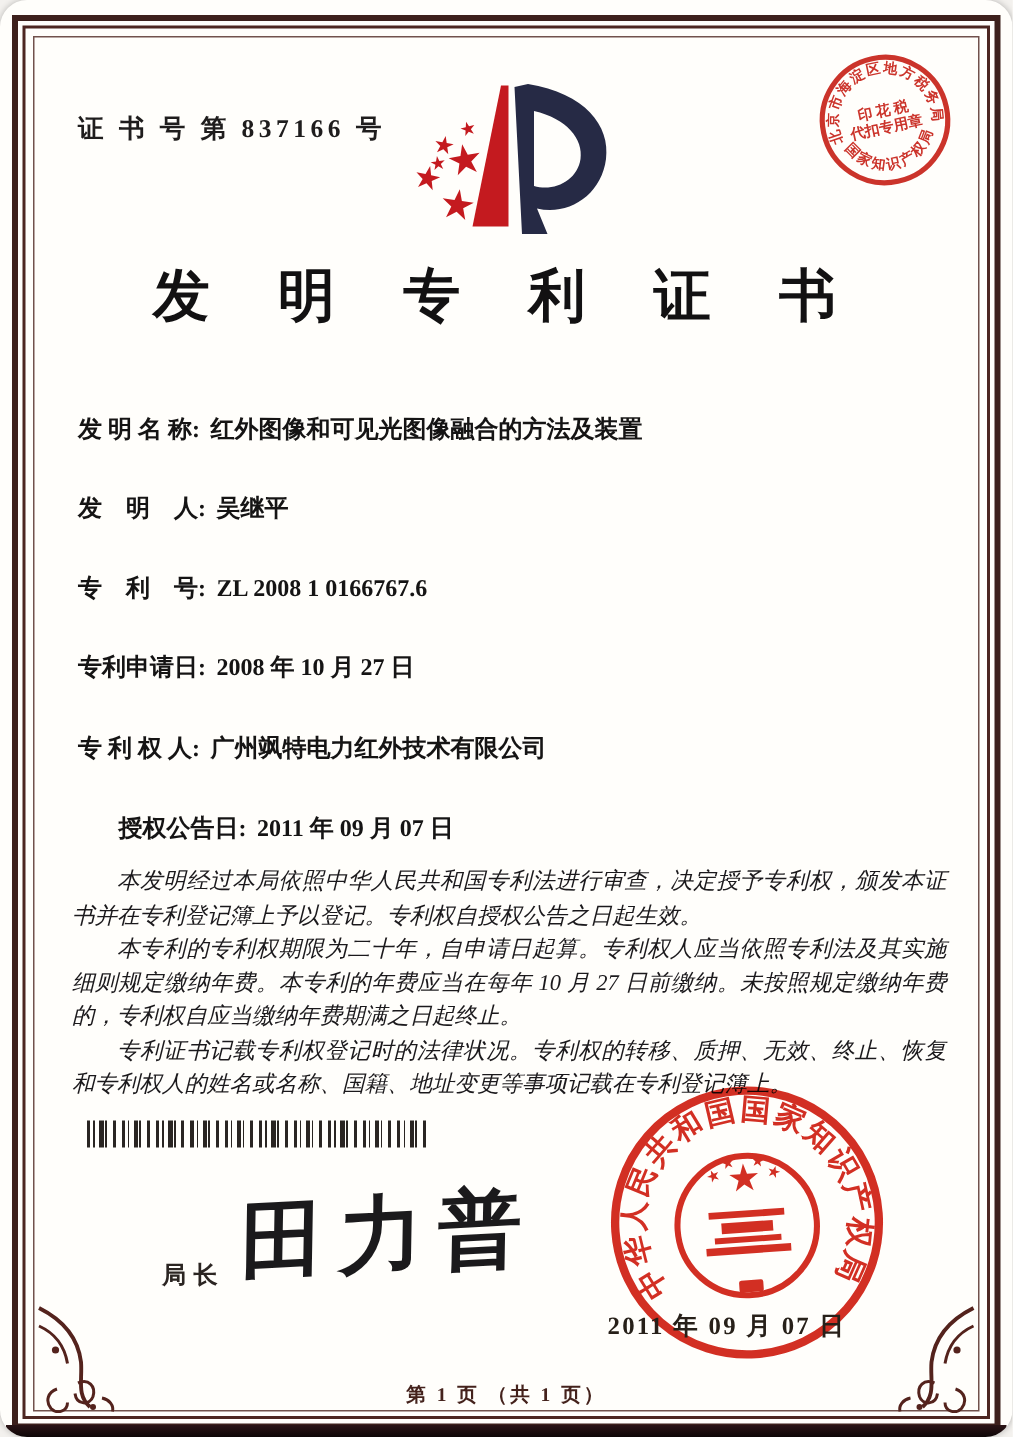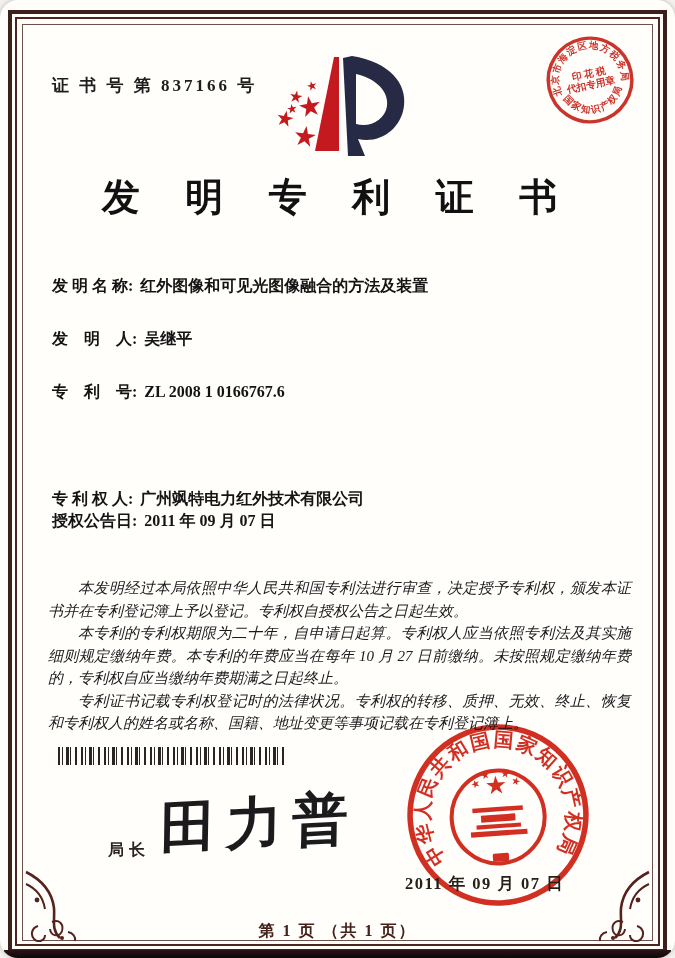--- a/index.html
+++ b/index.html
@@ -16,21 +16,21 @@
 
   
   .cert-no { left:52px; top:74px; font-size:17px; font-weight:600; letter-spacing:3px; color:#1f1d1d; }
   .logo { left:252px; top:54px; width:180px; height:112px; }
   .tax-stamp { left:537px; top:27px; width:106px; height:106px; transform:rotate(-12deg); opacity:.93; }
   .title { left:0; right:16px; top:172px; text-align:center; font-size:38px; font-weight:700; letter-spacing:18px; text-indent:18px; color:#121112; }
 
   
   .field { left:52px; width:570px; font-size:16px; font-weight:600; color:#151414; white-space:nowrap; }
   .f0 { top:276px; } .f1 { top:329px; } .f2 { top:382px; }
-  .f3 { top:435px; } .f4 { top:489px; } .f5 { top:511px; }
+  .f3 { top:435px; } .f4 { top:489px; } .f5 { top:542px;margin-left:27px; }
   .field-value { margin-left:7px; }
 
   
   .paragraphs { left:48px; right:44px; top:577px; font-size:15px; line-height:22.5px; text-align:justify; color:#1b191c;font-style:italic; }
   .para { text-indent:2em; }
 
   
   .band { left:14px; right:12px; top:729px; bottom:8px;
     background:
       linear-gradient(180deg, rgba(255,255,255,.95) 0px, rgba(255,255,255,0) 30px),
@@ -49,21 +49,21 @@
   
   .sig-label { left:108px; top:840px; font-size:16px; font-weight:600; letter-spacing:5px; color:#2b2522; }
   .sig-name { left:160px; top:786px; font-size:56px; font-weight:700; letter-spacing:10px; color:#1b1a1c;
     font-family:"DejaVu Sans",cursive; transform:rotate(-3deg) skewX(-4deg); }
 
   
   .seal { left:402px; top:719px; width:192px; height:192px; transform:rotate(-4deg); mix-blend-mode:multiply; opacity:.95; }
   .seal-date { left:405px; top:873px; font-size:16.5px; font-weight:700; letter-spacing:1.5px; color:#272019; }
 
   
-  .footer { left:0; right:0; top:921px; text-align:center; font-size:16px; font-weight:600; letter-spacing:2px; color:#44221c; }
+  .footer { left:0; right:0; top:921px; text-align:center; font-size:13px; font-weight:600; letter-spacing:2px; color:#44221c; }
 
   
   .corner { width:58px; height:72px; bottom:16px; color:#54231d; }
   .corner-right { right:24px; }
   .corner-left { left:24px; transform:scaleX(-1); }
 </style>
 </head>
 <body>
 
 <div class="page">
@@ -112,20 +112,23 @@
   <div class="abs title">发 明 专 利 证 书</div>
 
   <div class="abs field f0">
     <span>发 明 名 称:</span><span class="field-value">红外图像和可见光图像融合的方法及装置</span>
   </div>
   <div class="abs field f1">
     <span>发　明　人:</span><span class="field-value">吴继平</span>
   </div>
   <div class="abs field f2">
     <span>专　利　号:</span><span class="field-value">ZL 2008 1 0166767.6</span>
+  </div>
+  <div class="abs field f3">
+    <span>专利申请日:</span><span class="field-value">2008 年 10 月 27 日</span>
   </div>
   <div class="abs field f4">
     <span>专 利 权 人:</span><span class="field-value">广州飒特电力红外技术有限公司</span>
   </div>
   <div class="abs field f5">
     <span>授权公告日:</span><span class="field-value">2011 年 09 月 07 日</span>
   </div>
 
   <div class="abs paragraphs">
     <p class="para">本发明经过本局依照中华人民共和国专利法进行审查，决定授予专利权，颁发本证书并在专利登记簿上予以登记。专利权自授权公告之日起生效。</p>

